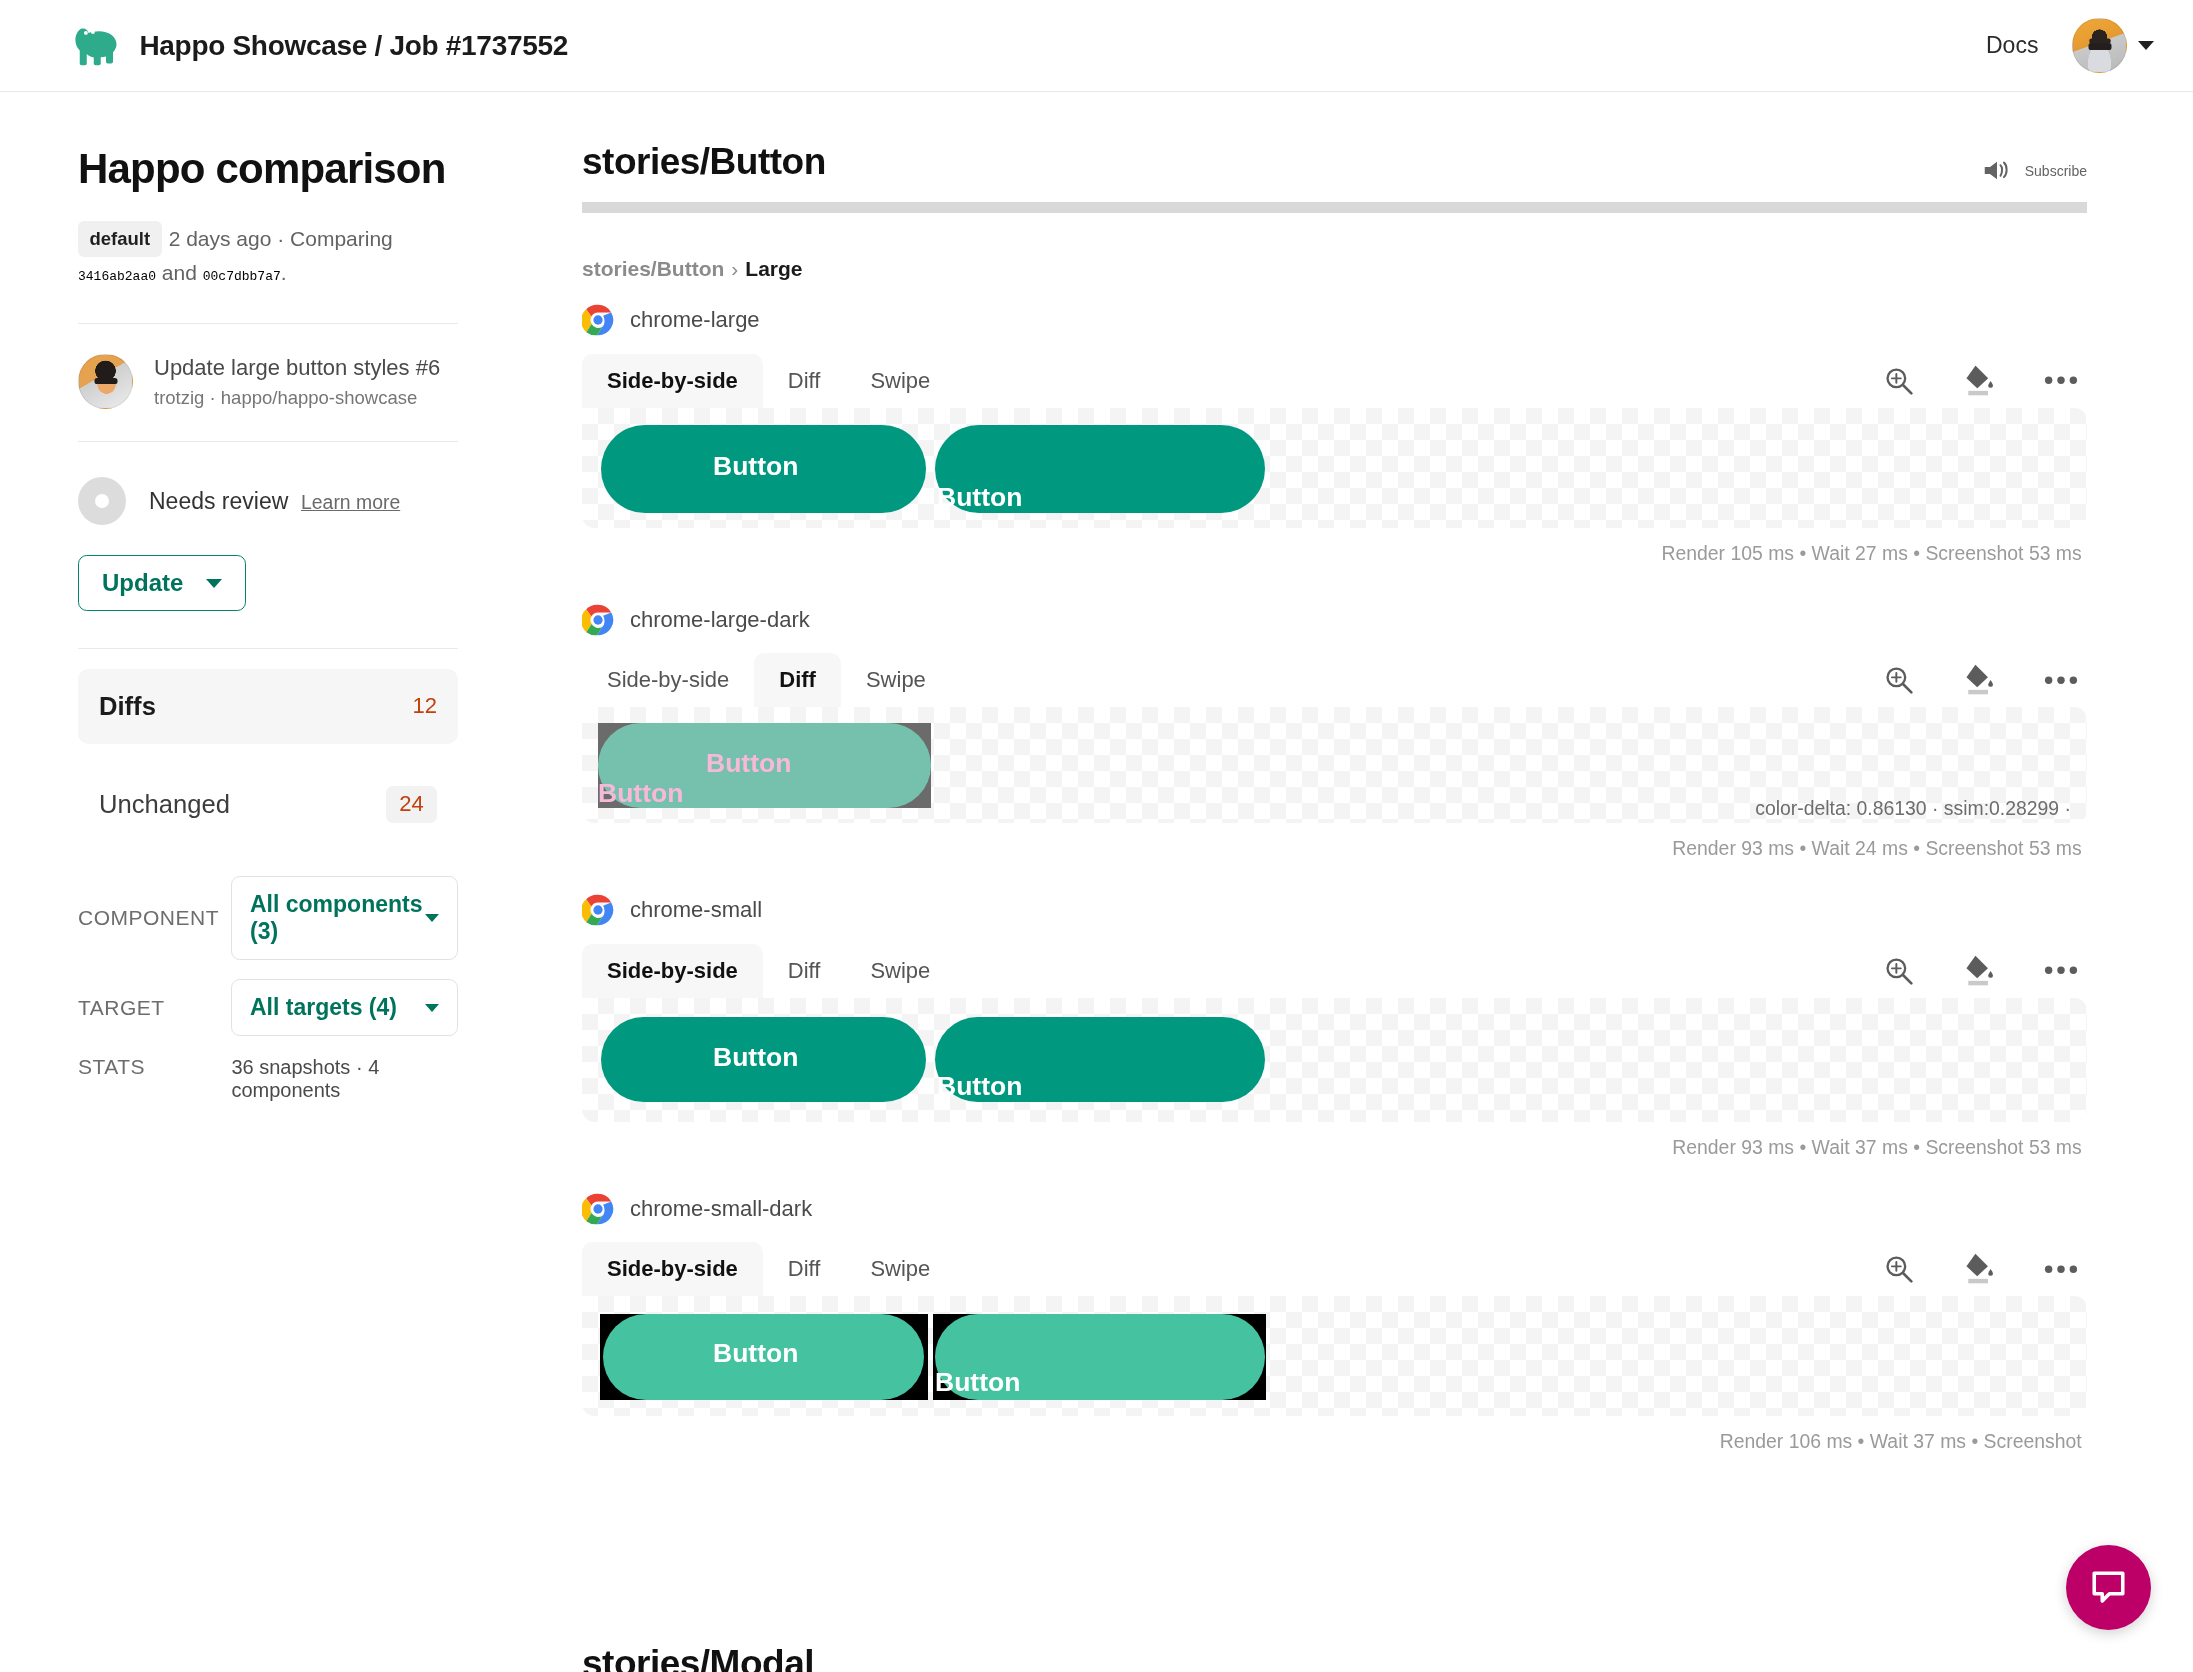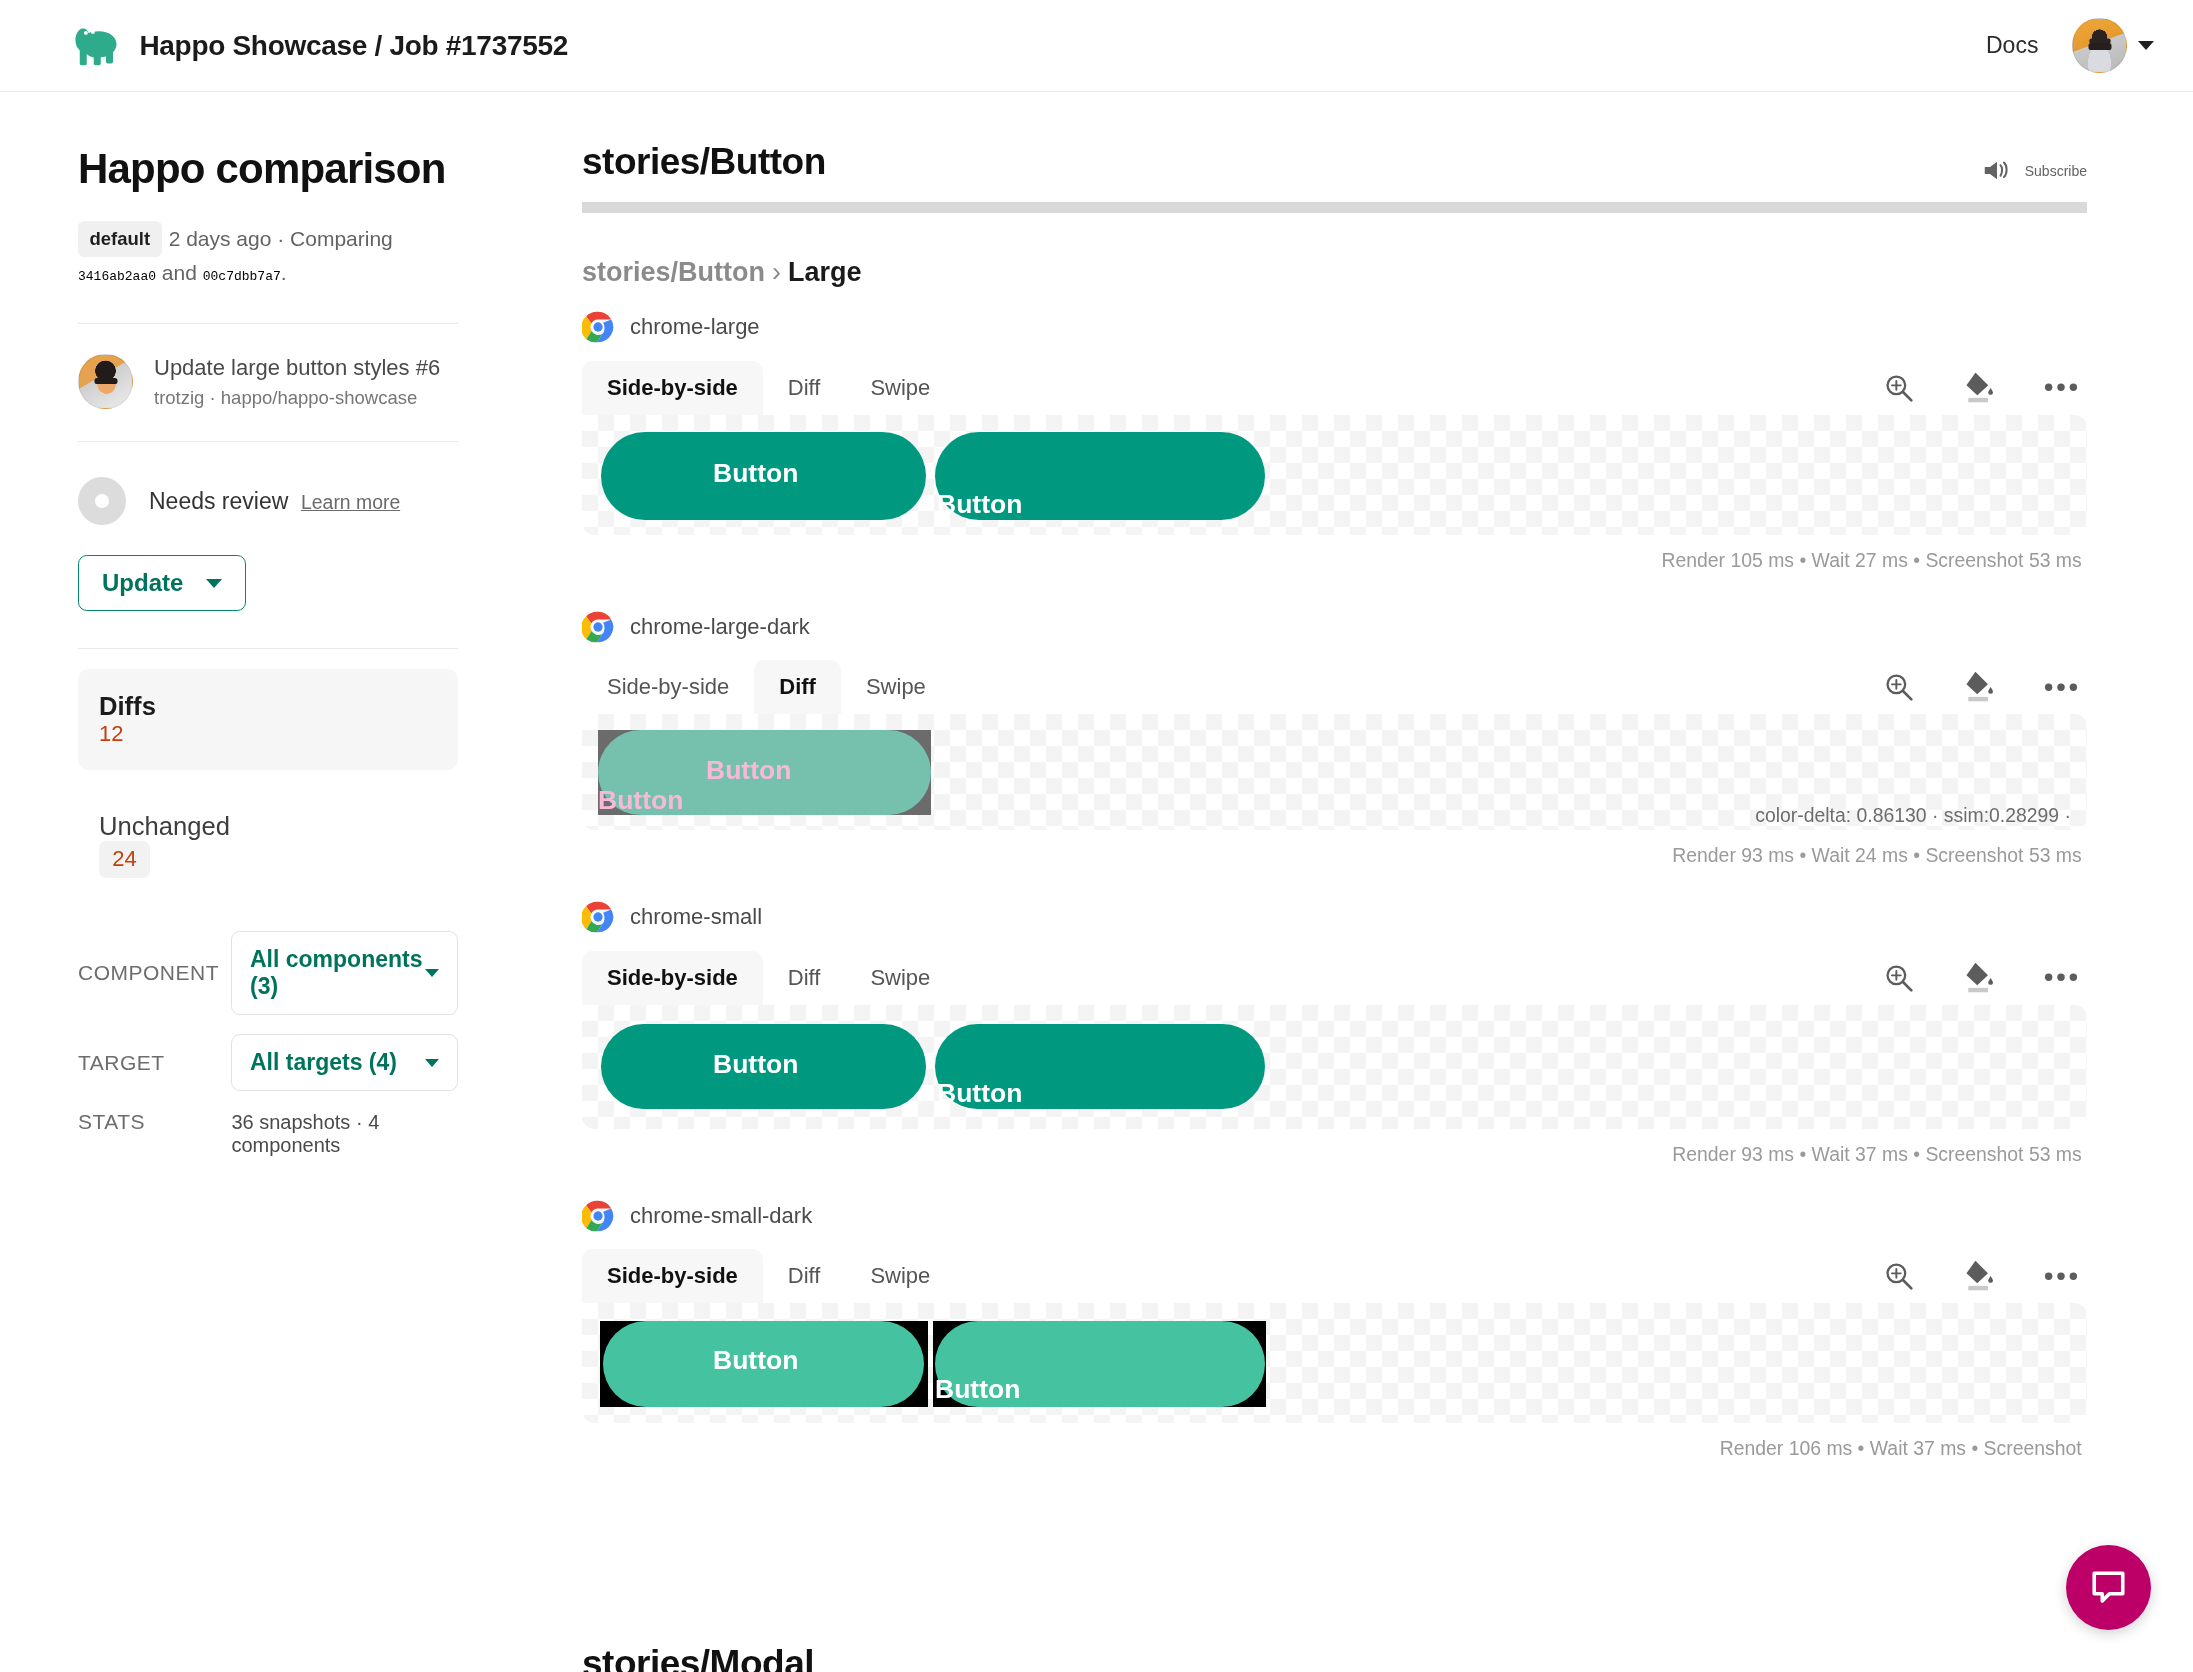--- a/index.html
+++ b/index.html
@@ -115,22 +115,22 @@
   }
   .review-btn span { font-size: 24px; font-weight: bold; color: #00735c; }
   .chev-green {
     width: 0; height: 0; border-left: 8px solid transparent;
     border-right: 8px solid transparent; border-top: 9.7px solid #00735c;
   }
 
   .divider3 { height: 0.9px; background: #e9e9e9; margin: 37px 0 0; }
 
   .count-row {
-    display: flex; align-items: flex-start; justify-content: space-between;
-    padding: 23px 21px; border-radius: 10.6px; margin-top: 19.4px; flex-direction: column;
+    display: flex; align-items: center; justify-content: space-between;
+    padding: 23px 21px; border-radius: 10.6px; margin-top: 19.4px;
   }
   .count-row.active { background: #f6f6f6; }
   .count-label { font-size: 25.6px; font-weight: bold; color: #1b1b1b; }
   .count-label.muted { font-weight: normal; color: #3d3d3d; }
   .count-num { font-size: 22px; color: #c2410c; }
   .count-num.pill {
     background: #f2f2f2; border-radius: 7px; padding: 5.3px 13.2px;
   }
 
   .filters { margin-top: 30px; }
@@ -155,21 +155,21 @@
   .main-head { display: flex; align-items: flex-end; }
   .main-title { font-size: 37px; font-weight: bold; letter-spacing: -0.5px; color: #111; }
   .subscribe {
     margin-left: auto; display: flex; align-items: center; gap: 14px; cursor: pointer;
   }
   .subscribe span { font-size: 14px; color: #636363; }
   .progress-bar {
     height: 10.6px; background: #d9d9d9; border-radius: 0; margin-top: 19.4px;
   }
 
-  .breadcrumb { margin-top: 44px; font-size: 27px; font-weight: bold; }
+  .breadcrumb { margin-top: 44px; font-size: 21px; font-weight: bold; }
   .bc-muted { color: #8b8b8b; }
   .bc-sep { color: #8b8b8b; font-weight: normal; margin: 0 7px; }
   .bc-current { color: #1b1b1b; }
 
   .target-row { display: flex; align-items: center; gap: 16px; margin-top: 23px; }
   .chrome-ico { width: 32px; height: 32px; flex: none; }
   .target-name { font-size: 22px; color: #4a4a4a; }
 
   .snapshot-block { margin-top: 17.6px; }
   .tabs-bar { display: flex; align-items: center; }

